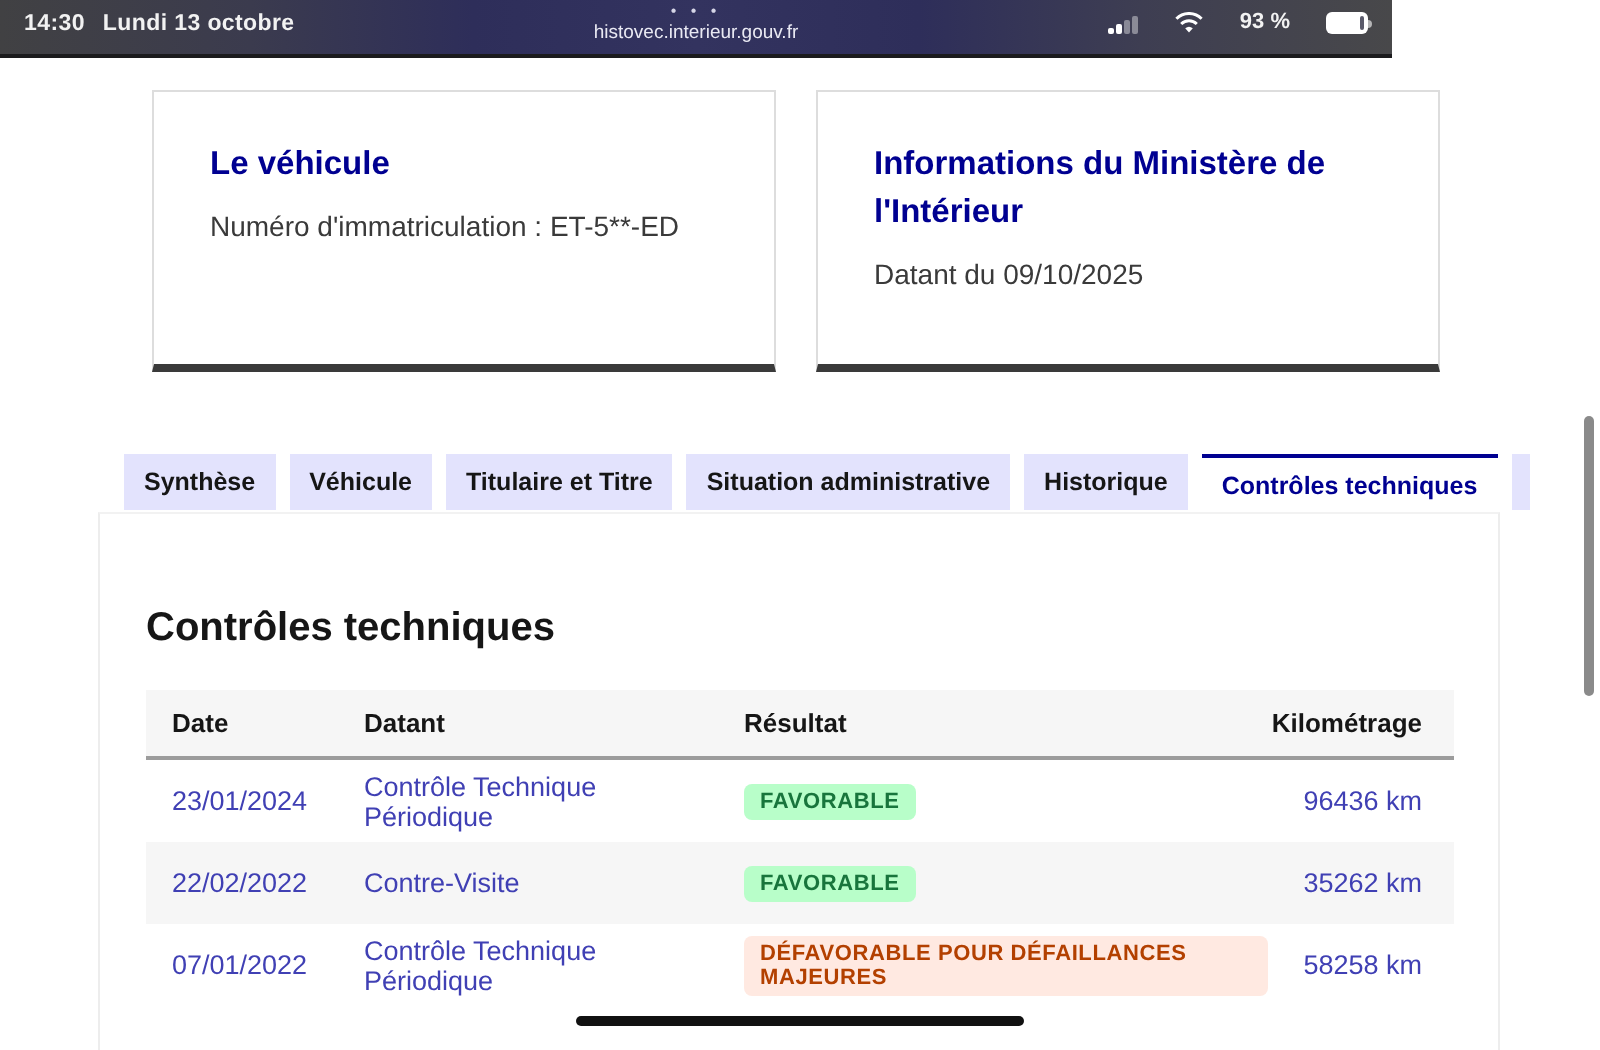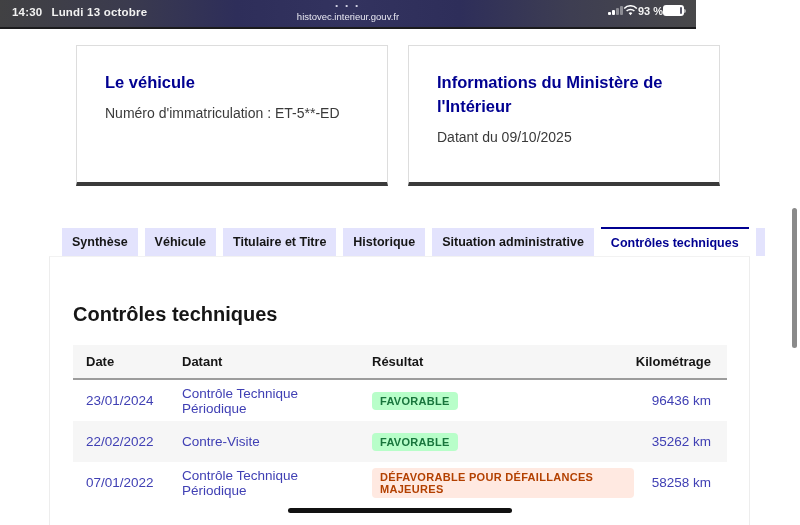--- a/index.html
+++ b/index.html
@@ -24,21 +24,21 @@
     font-size:11.5px; font-weight:700; letter-spacing:.2px;
     display:flex; gap:9px; align-items:baseline;
   }
   .sb-center {
     position:absolute; left:0; right:0; top:1px; text-align:center;
   }
   .sb-dots { font-size:8px; letter-spacing:2.5px; color:#d5d5e6; line-height:10px; }
   .sb-url  { font-size:9.5px; color:#e9e9f3; line-height:11px; }
   .sb-right {
     position:absolute; right:10px; top:5px;
-    display:flex; align-items:flex-start; gap:0;
+    display:flex; align-items:flex-end; gap:18px;
   }
   .signal { display:flex; align-items:flex-end; gap:1.5px; height:10px; }
   .signal i { display:block; width:2.5px; border-radius:1px; background:#ffffff; }
   .signal i:nth-child(1){height:3.5px;}
   .signal i:nth-child(2){height:5.5px;}
   .signal i:nth-child(3){height:7.5px;background:rgba(255,255,255,.4);}
   .signal i:nth-child(4){height:9.5px;background:rgba(255,255,255,.4);}
   .batt-pct { font-size:11px; font-weight:600; color:#f2f2f2; }
   .battery { position:relative; width:23px; height:11px; }
   .battery .shell { position:absolute; left:0; top:0; width:21px; height:11px; border-radius:3px; background:#ffffff; }
@@ -52,21 +52,21 @@
     padding:25px 28px;
   }
   .card.c1 { left:76px; }
   .card.c2 { left:408px; }
   .card h3 { color:#000091; font-size:16.5px; font-weight:700; line-height:1.45; margin-bottom:9px; }
   .card p  { color:#3a3a3a; font-size:14px; line-height:1.4; }
 
   
   .tabs {
     position:absolute; left:49px; top:227px; width:716px; height:29px;
-    display:flex; align-items:center; gap:7px; padding-left:13px;
+    display:flex; align-items:flex-start; gap:7px; padding-left:13px;
     overflow:hidden; white-space:nowrap;
   }
   .tab {
     height:28px; padding:0 10px;
     display:flex; align-items:center; flex:0 0 auto;
     background:#e3e3fd; color:#161616;
     font-size:12.5px; font-weight:700;
     border:none; cursor:pointer;
     font-family:"Liberation Sans", sans-serif;
   }
@@ -158,22 +158,22 @@
 </div>
 <div class="card c2">
   <h3>Informations du Ministère de l'Intérieur</h3>
   <p>Datant du 09/10/2025</p>
 </div>
 
 <div class="tabs">
   <button class="tab">Synthèse</button>
   <button class="tab">Véhicule</button>
   <button class="tab">Titulaire et Titre</button>
+  <button class="tab">Situation administrative</button>
   <button class="tab">Historique</button>
-  <button class="tab">Situation administrative</button>
   <button class="tab active">Contrôles techniques</button>
   <button class="tab">Kilométrage</button>
 </div>
 
 <div class="panel">
   <h2>Contrôles techniques</h2>
 
   <div class="ct-table">
     <div class="t-row t-head">
       <div class="cell">Date</div>

